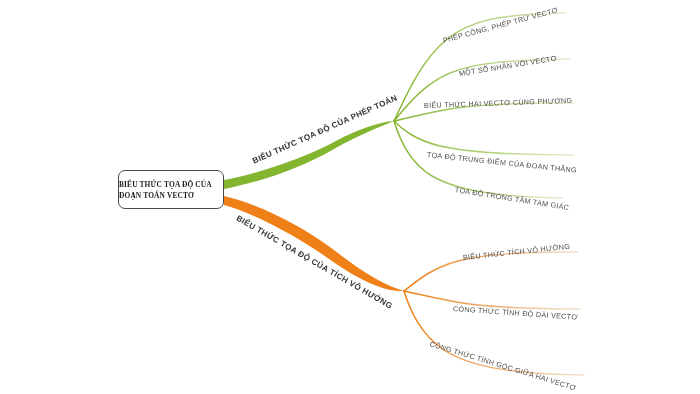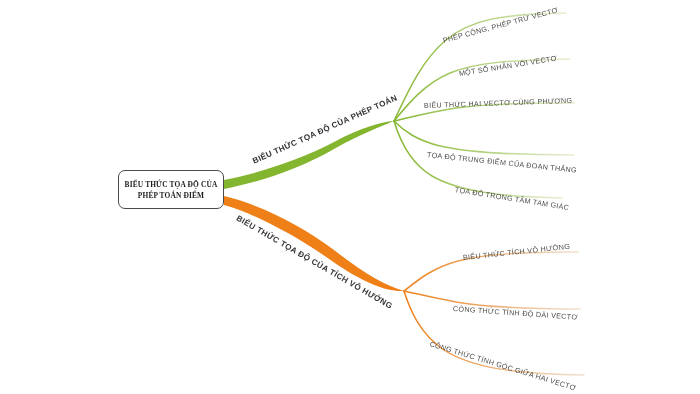--- a/index.html
+++ b/index.html
@@ -31,21 +31,21 @@
     left: 118px;
     top: 170px;
     width: 106px;
     height: 39px;
     box-sizing: border-box;
     border: 1px solid #4a4a46;
     border-radius: 7px;
     background: #ffffff;
     display: flex;
     flex-direction: column;
-    align-items: center;
+    align-items: flex-start;
     justify-content: center;
     z-index: 5;
   }
   .root-line {
     font-family: "Liberation Serif", serif;
     font-weight: bold;
     font-size: 7.4px;
     letter-spacing: 0.15px;
     color: #1d1d1b;
     line-height: 11px;
@@ -108,21 +108,21 @@
              C 386 292, 362 282, 332 261
              C 298 237, 256 214, 224 205 Z" fill="#ef7f17"></path>
 
     <path d="M 404 291 C 418 280, 432 268, 458 261 C 486 254, 520 252, 578 252" fill="none" stroke="url(#gradOrangeLeaf)" stroke-width="1.5" stroke-linecap="round"></path>
     <path d="M 404 291 C 418 294, 434 298, 456 302 C 486 307, 522 309, 580 309" fill="none" stroke="url(#gradOrangeLeaf)" stroke-width="1.5" stroke-linecap="round"></path>
     <path d="M 404 291 C 410 310, 420 334, 444 350 C 472 368, 516 374, 584 375" fill="none" stroke="url(#gradOrangeLeaf)" stroke-width="1.5" stroke-linecap="round"></path>
   </svg>
 
   <div class="root-node">
     <span class="root-line">BIỂU THỨC TỌA ĐỘ CỦA</span>
-    <span class="root-line">PHÉP TOÁN ĐIỂM</span>
+    <span class="root-line">ĐOẠN TOÁN VECTƠ</span>
   </div>
 
   <div class="branch-label main-label" style="left:253px; top:157px; transform: rotate(-24deg);">BIỂU THỨC TỌA ĐỘ CỦA PHÉP TOÁN</div>
 
   <div class="branch-label main-label" style="left:237px; top:213px; transform: rotate(30deg);">BIỂU THỨC TỌA ĐỘ CỦA TÍCH VÔ HƯỚNG</div>
 
   <div class="branch-label leaf-label" style="left:443px; top:36px; transform: rotate(-15deg);">PHÉP CỘNG, PHÉP TRỪ VECTƠ</div>
 
   <div class="branch-label leaf-label" style="left:459px; top:69px; transform: rotate(-9deg);">MỘT SỐ NHÂN VỚI VECTƠ</div>
 

